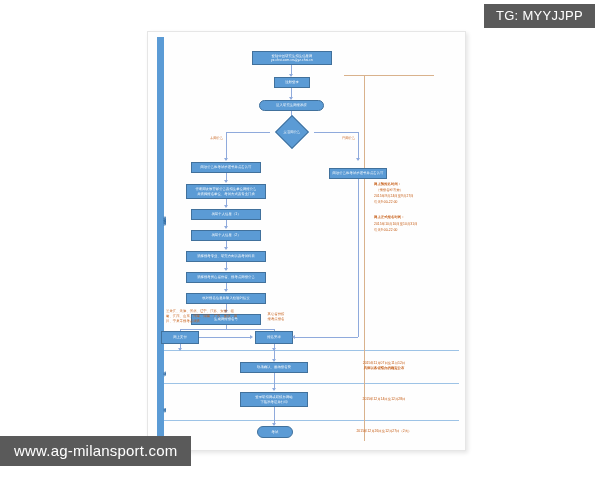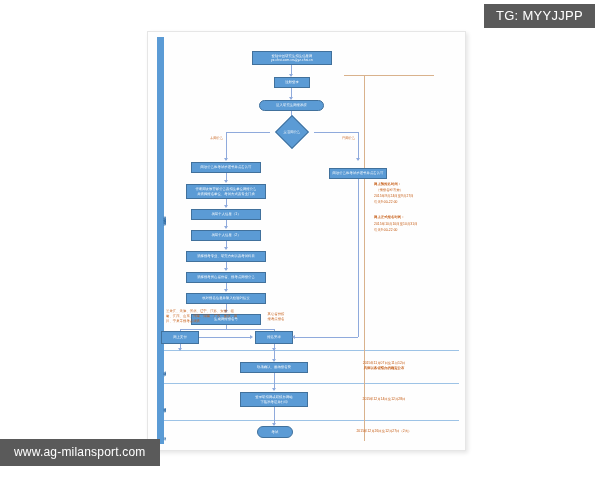--- a/index.html
+++ b/index.html
@@ -15,21 +15,21 @@
     position:absolute;top:4px;right:5px;
     background:#5a5a5a;color:#ffffff;
     font-size:13px;letter-spacing:.3px;
     padding:5px 12px 6px 12px;
     line-height:1;
     z-index:40;
   }
   .site-badge{
     position:absolute;left:0;bottom:14px;
     background:#5a5a5a;color:#ffffff;
-    font-size:12px;letter-spacing:.2px;
+    font-size:15px;letter-spacing:.2px;
     padding:7px 14px 8px 14px;
     line-height:1;
     z-index:40;
   }
 
   
   .page{
     position:absolute;left:147px;top:31px;
     width:317px;height:418px;
     background:#fefefe;

